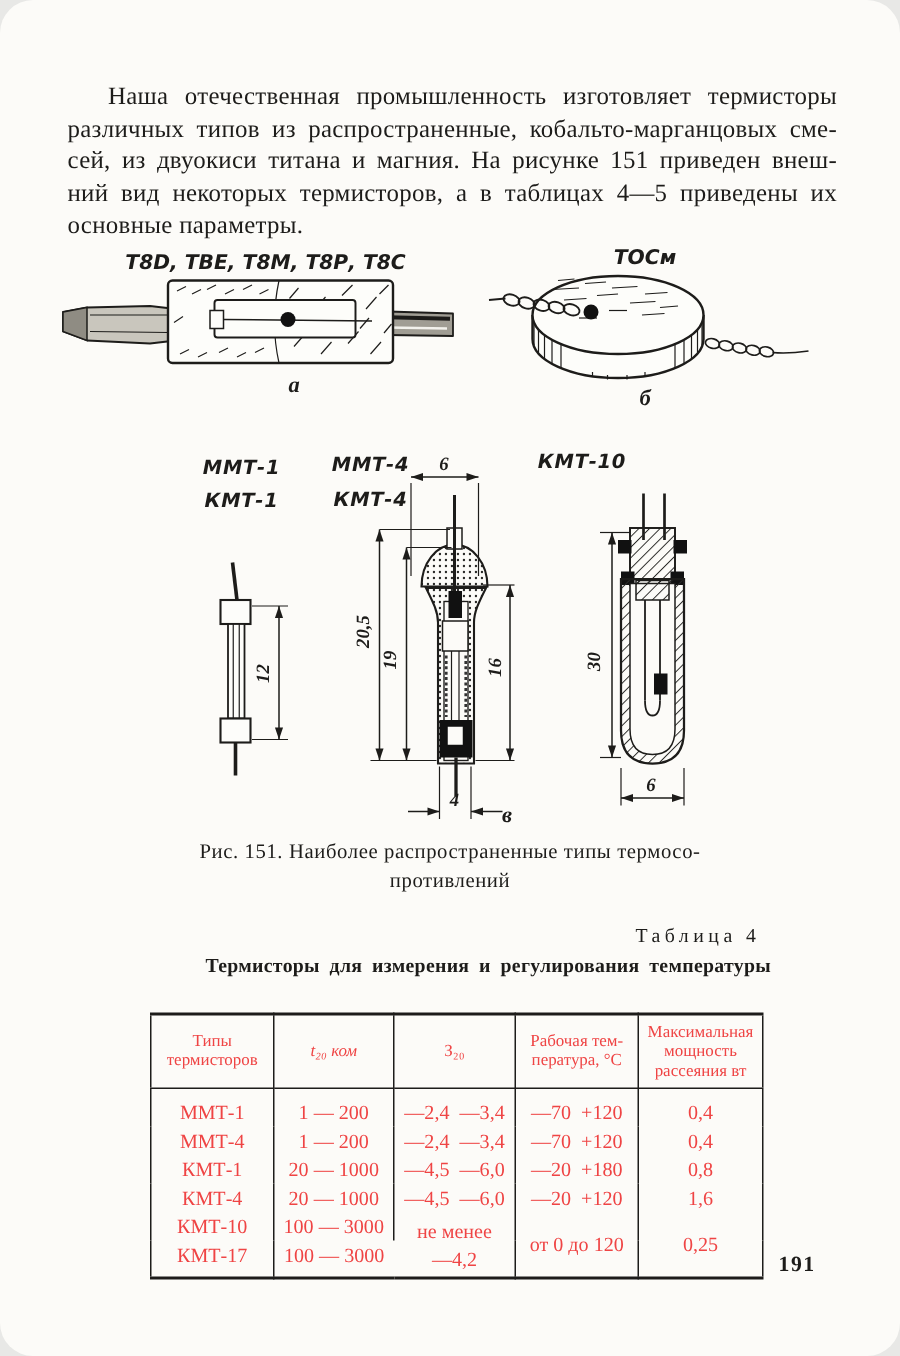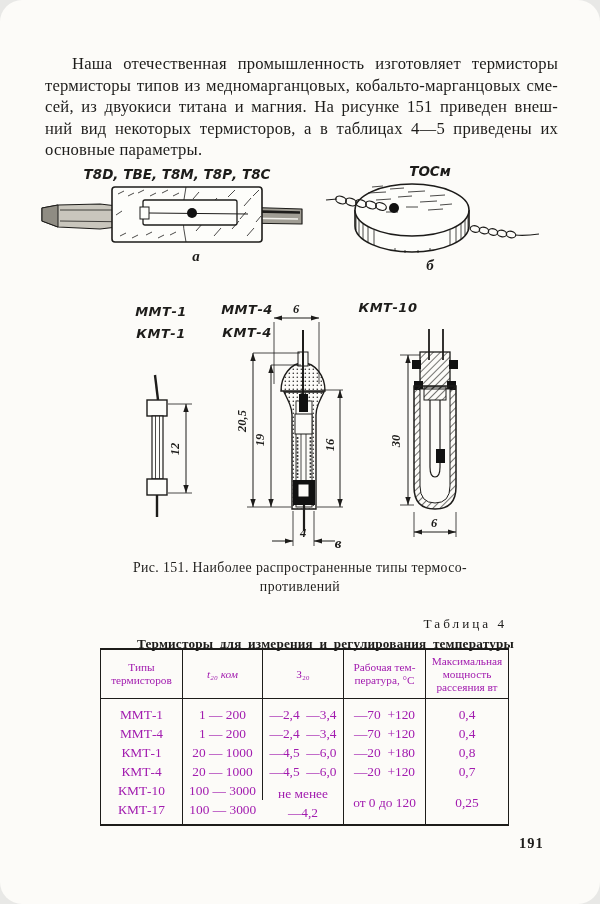--- a/index.html
+++ b/index.html
@@ -26,23 +26,23 @@
   .ln{stroke:#1d1c1a;}
   .thin{stroke:#1d1c1a;stroke-width:.8;}
   .arrow{fill:#1d1c1a;}
   
   .caption{position:absolute;left:0;top:558px;width:600px;text-align:center;
     font-size:13.8px;line-height:19px;letter-spacing:.4px;}
   
   .table-label{position:absolute;top:616px;right:93px;font-size:13.2px;letter-spacing:3px;}
   .table-title{position:absolute;top:636px;left:117px;font-size:13.2px;font-weight:700;letter-spacing:.2px;word-spacing:3px;margin-left:20px;}
   table.params{
-    position:absolute;left:100px;top:648px;width:408px;
+    position:absolute;left:100px;top:675px;width:408px;
     border-collapse:collapse;table-layout:fixed;
-    font-family:"Liberation Serif", serif;color:#a21caf;
+    font-family:"Liberation Serif", serif;color:#ef4444;
     border-top:2.5px solid #1d1c1a;border-bottom:2px solid #1d1c1a;
     border-left:1.3px solid #1d1c1a;border-right:1.3px solid #1d1c1a;
   }
   table.params th{
     font-size:11.3px;line-height:12.8px;font-weight:400;
     border-bottom:1.8px solid #1d1c1a;border-right:1.1px solid #1d1c1a;
     padding:5px 1px;text-align:center;vertical-align:middle;white-space:pre-line;
   }
   table.params td{
     font-size:13.4px;line-height:19px;text-align:center;vertical-align:middle;
@@ -58,21 +58,21 @@
   
   .page-number{position:absolute;left:519px;top:835px;font-size:14.5px;font-weight:700;letter-spacing:1px;}
 </style>
 </head>
 <body>
 
 <div class="page">
 
   <div class="paragraph">
     <div class="para-line indent">Наша отечественная промышленность изготовляет термисторы</div>
-    <div class="para-line">термисторы типов из медномарганцовых, кобальто-марганцовых сме-</div>
+    <div class="para-line">различных типов из распространенные, кобальто-марганцовых сме-</div>
     <div class="para-line">сей, из двуокиси титана и магния. На рисунке 151 приведен внеш-</div>
     <div class="para-line">ний вид некоторых термисторов, а в таблицах 4—5 приведены их</div>
     <div class="para-line last">основные параметры.</div>
   </div>
 
   <svg class="figure-svg" width="600" height="400" viewBox="0 155 600 400" xmlns="http://www.w3.org/2000/svg">
     <defs>
       <pattern id="hatch" width="5" height="5" patternUnits="userSpaceOnUse" patternTransform="rotate(45)">
         <line x1="0" y1="0" x2="0" y2="5" stroke="#2a2a28" stroke-width="1.3"></line>
       </pattern>
@@ -352,21 +352,21 @@
         <td>20 — 1000</td>
         <td>—4,5 —6,0</td>
         <td>—20 +180</td>
         <td>0,8</td>
       </tr>
       <tr>
         <td>КМТ-4</td>
         <td>20 — 1000</td>
         <td>—4,5 —6,0</td>
         <td>—20 +120</td>
-        <td>0,7</td>
+        <td>1,6</td>
       </tr>
       <tr>
         <td>КМТ-10</td>
         <td>100 — 3000</td>
         <td rowspan="2">не менее
 —4,2</td>
         <td rowspan="2" class="valign-bottom">от 0 до 120</td>
         <td rowspan="2" class="valign-bottom">0,25</td>
       </tr>
       <tr>

